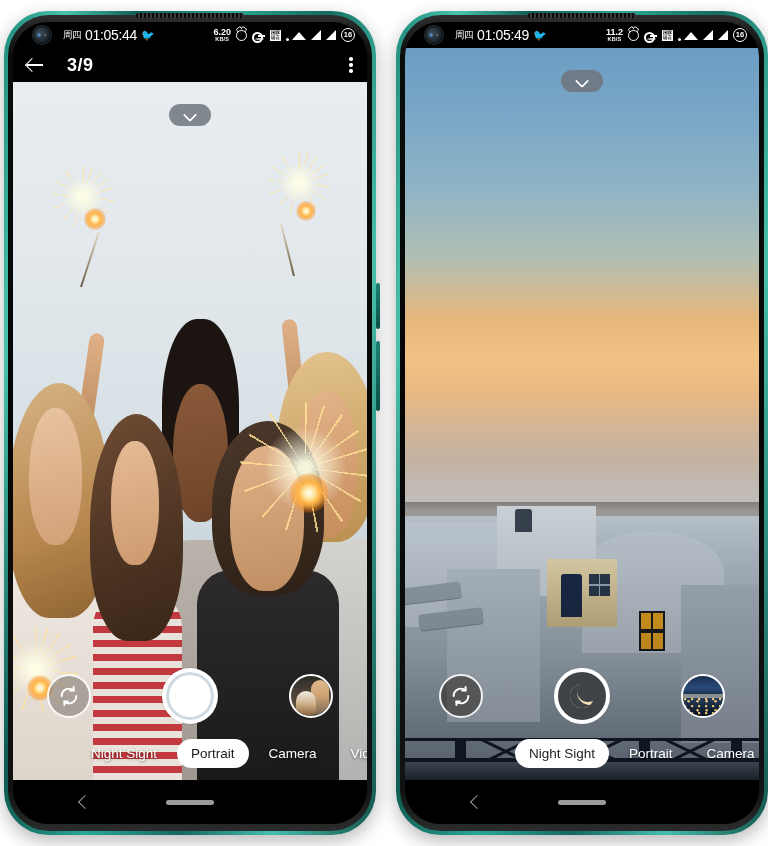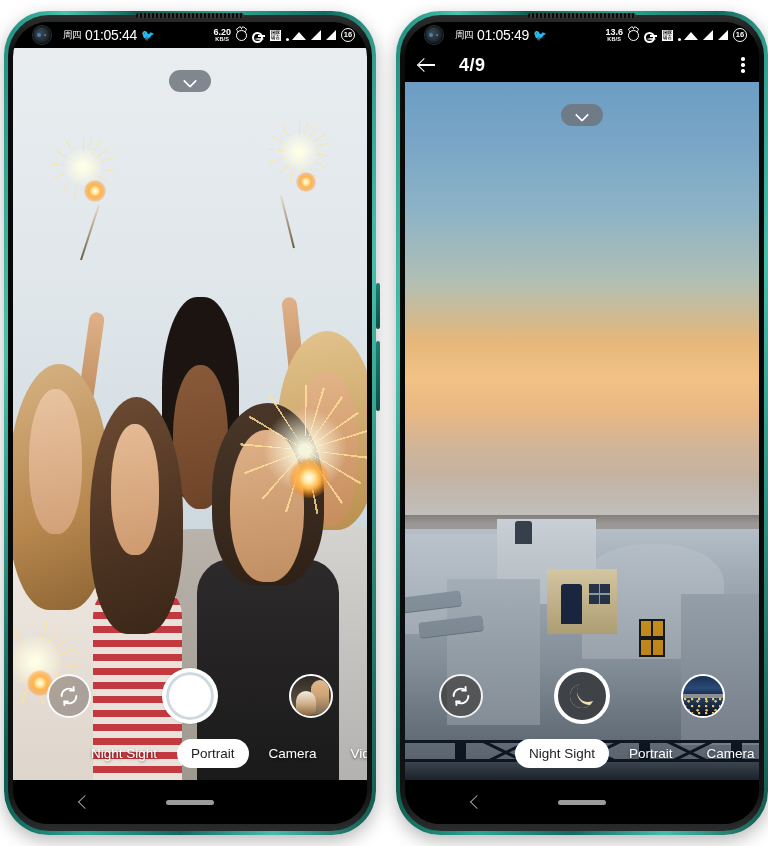--- a/index.html
+++ b/index.html
@@ -385,20 +385,29 @@
             <span class="ic key"></span>
             <span class="ic qr">国际<br>语言</span>
             <span class="ic wifi-dot"></span>
             <span class="ic wifi-tri"></span>
             <span class="ic sig"></span>
             <span class="ic sig"></span>
             <span class="ic batt">16</span>
           </div>
         </div>
 
+        <div class="titlebar">
+          <div class="back-arrow"></div>
+          <div class="title-text">3/9</div>
+          <div class="kebab">
+              <i></i>
+              <i></i>
+              <i></i>
+            </div>
+        </div>
 
         <div class="preview">
           <div class="photo">
             <div class="sky1"></div>
             <div class="sea"></div>
             <div class="beach"></div>
 
             <div class="stick" style="left:19%;top:21%;height:58px;transform:rotate(18deg);"></div>
             <div class="spark-rays" style="left:11%;top:12%;width:62px;height:62px;"></div>
             <div class="sparkler" style="left:20%;top:18%;width:22px;height:22px;"></div>
@@ -486,43 +495,34 @@
 
         <div class="statusbar">
           <div class="punchhole"></div>
           <div class="sb-left">
             <span class="sb-weekday">周四</span>
             <span class="sb-time">01:05:49</span>
             <span class="sb-icon-bird">🐦</span>
           </div>
           <div class="sb-right">
             <span class="speed">
-              <b class="n">13.6</b>
+              <b class="n">11.2</b>
               <b class="u">KB/S</b>
             </span>
             <span class="ic alarm"></span>
             <span class="ic key"></span>
             <span class="ic qr">国际<br>语言</span>
             <span class="ic wifi-dot"></span>
             <span class="ic wifi-tri"></span>
             <span class="ic sig"></span>
             <span class="ic sig"></span>
             <span class="ic batt">16</span>
           </div>
         </div>
 
-        <div class="titlebar">
-          <div class="back-arrow"></div>
-          <div class="title-text">4/9</div>
-          <div class="kebab">
-              <i></i>
-              <i></i>
-              <i></i>
-            </div>
-        </div>
 
         <div class="preview">
           <div class="photo">
             <div class="sky2"></div>
             <div class="haze"></div>
             <div class="water"></div>
             <div class="island isl-far"></div>
             <div class="island isl-a"></div>
             <div class="island isl-b"></div>
             <div class="townlights"></div>

